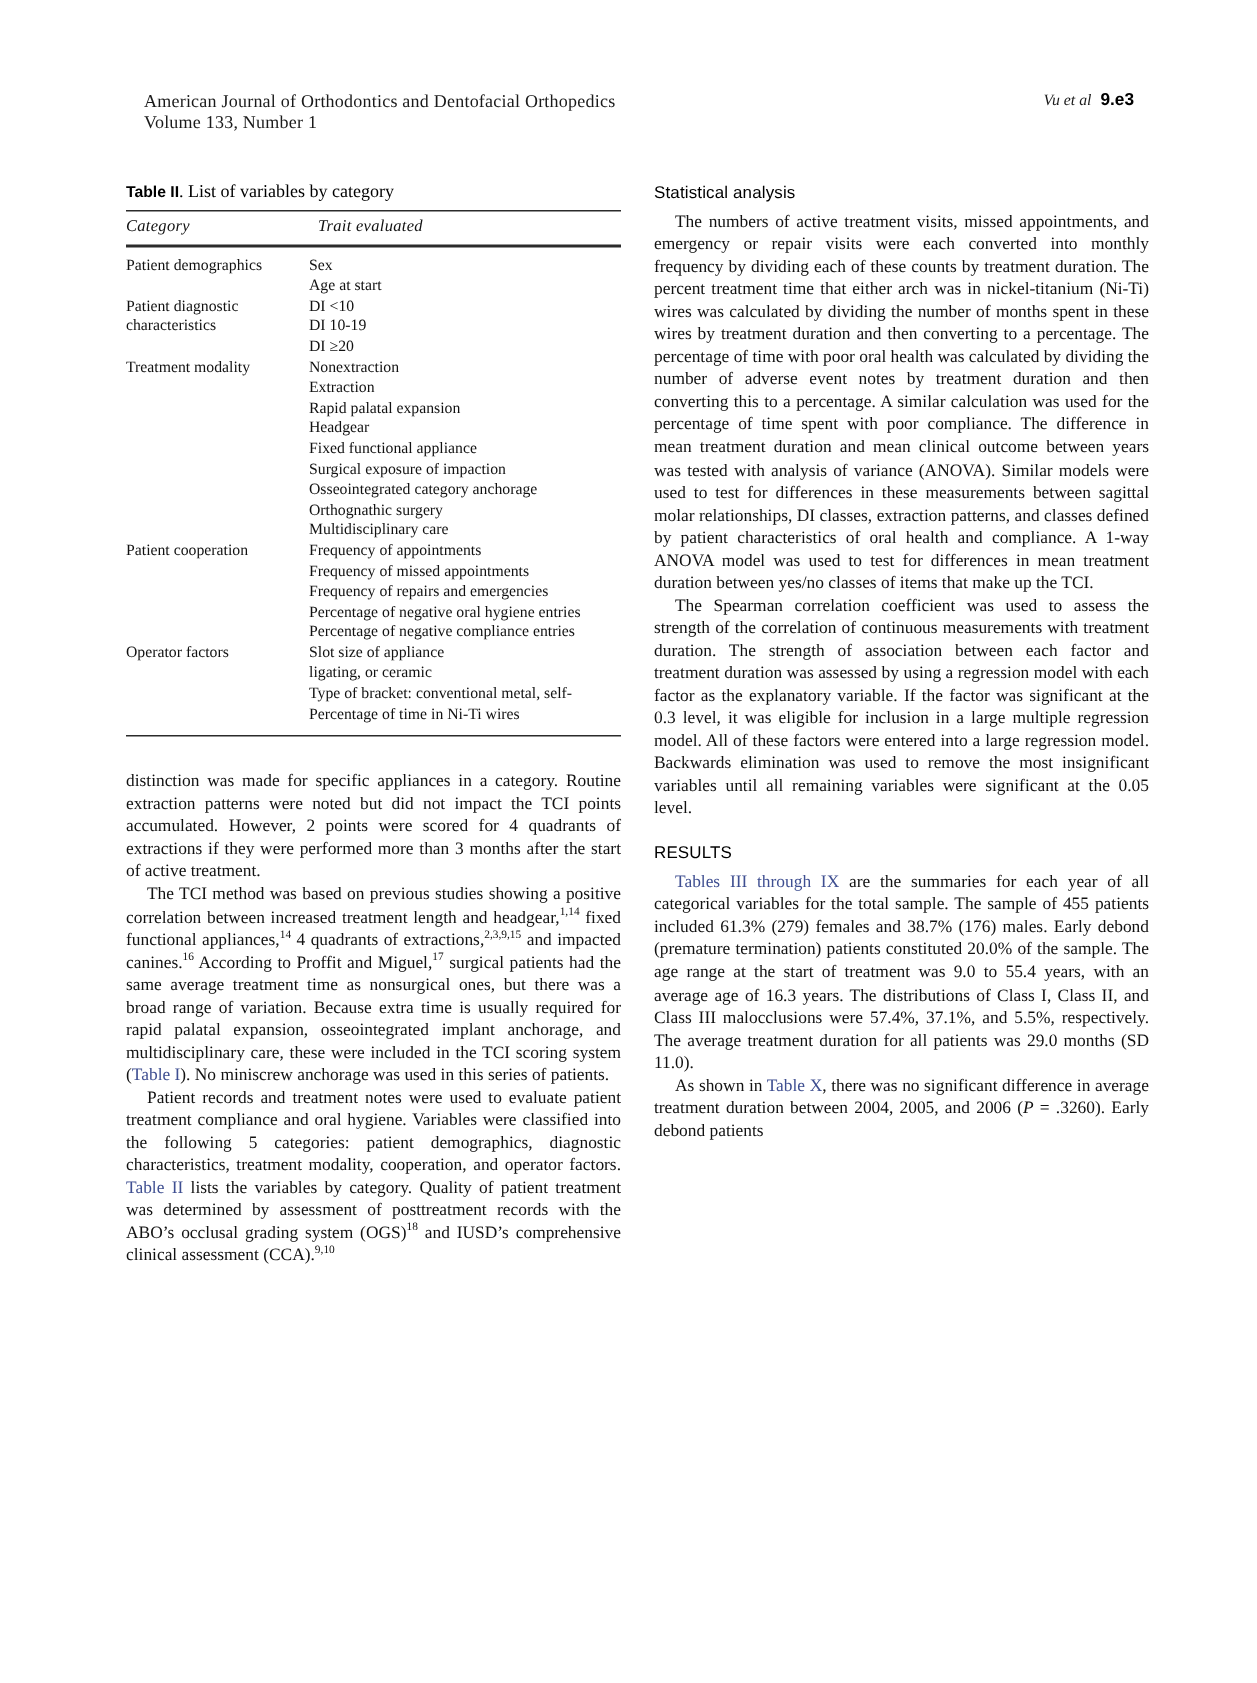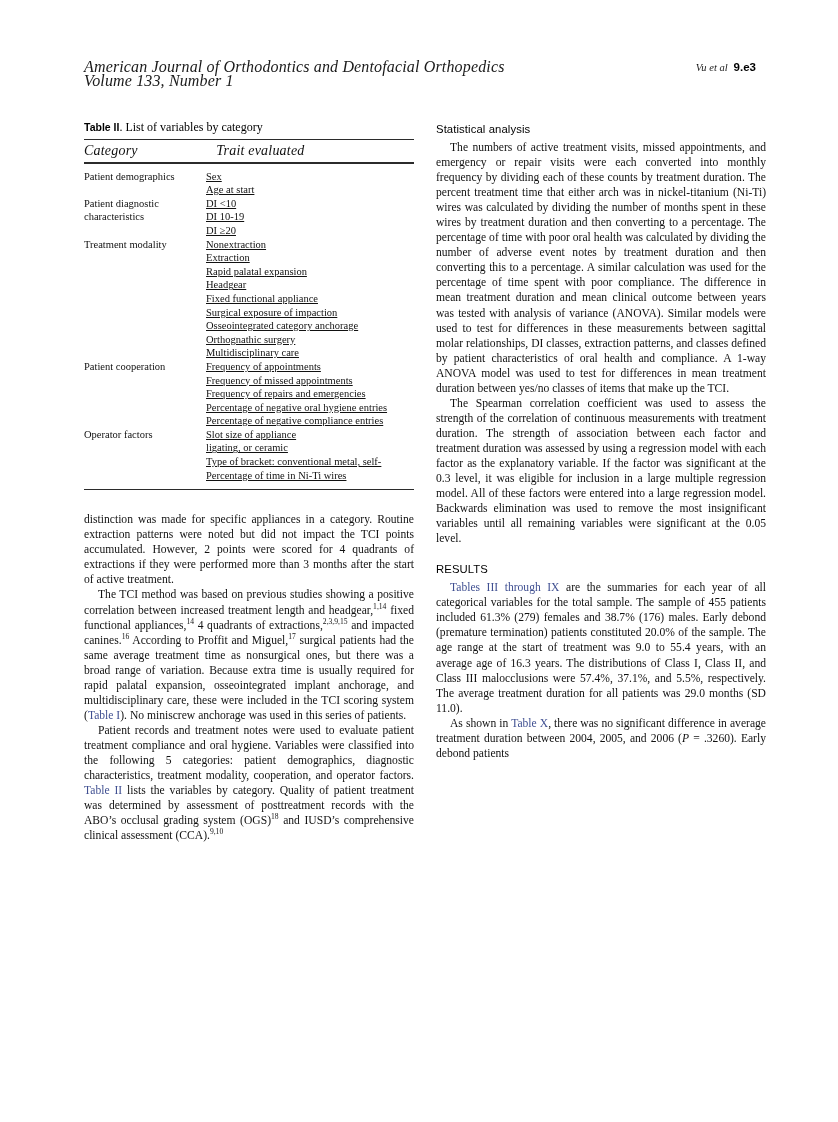--- a/index.html
+++ b/index.html
@@ -26,24 +26,23 @@
   
   .runhead {
     position: absolute;
     left: 84px;
     top: 60px;
     width: 672px;
     height: 36px;
   }
   .runhead-left {
     position: absolute;
-    left: 0; top: 0;
+    left: 12px; top: 0;
     font-family: "Liberation Serif", serif;
-    font-style: italic;
-    font-size: 16px;
+    font-size: 12px;
     line-height: 14px;
     color: #1a1a1a;
     letter-spacing: 0.15px;
   }
   .runhead-left .volline { display: block; }
   .runhead-right {
     position: absolute;
     right: 0; top: 0;
     white-space: nowrap;
     font-size: 10.5px;
@@ -101,39 +100,39 @@
     width: 330px;
     border-collapse: collapse;
     font-size: 10.5px;
     line-height: 13.6px;
   }
   table.vartable th {
     font-style: italic;
     font-weight: normal;
     text-align: left;
     padding: 4px 0 4px 0;
-    font-size: 14px;
+    font-size: 11px;
     letter-spacing: 0.2px;
     font-family: Liberation Serif, serif;
   }
   table.vartable th.th-trait {
     text-align: left;
     padding-left: 28px;
   }
   table.vartable td {
     vertical-align: top;
     padding: 0;
     font-size: 10.5px;
     line-height: 13.6px;
   }
   td.cat-cell {
     width: 122px;
     padding-right: 4px;
   }
-  td.trait-cell { width: 208px; text-decoration: underline; }
+  td.trait-cell { width: 208px; }
   .tbl-top-pad { height: 6px; }
   .tbl-bottom-pad { height: 7px; }
 
   
   p.body {
     margin: 0;
     text-align: justify;
     font-size: 11.6px;
     line-height: 15.05px;
     text-indent: 14px;

